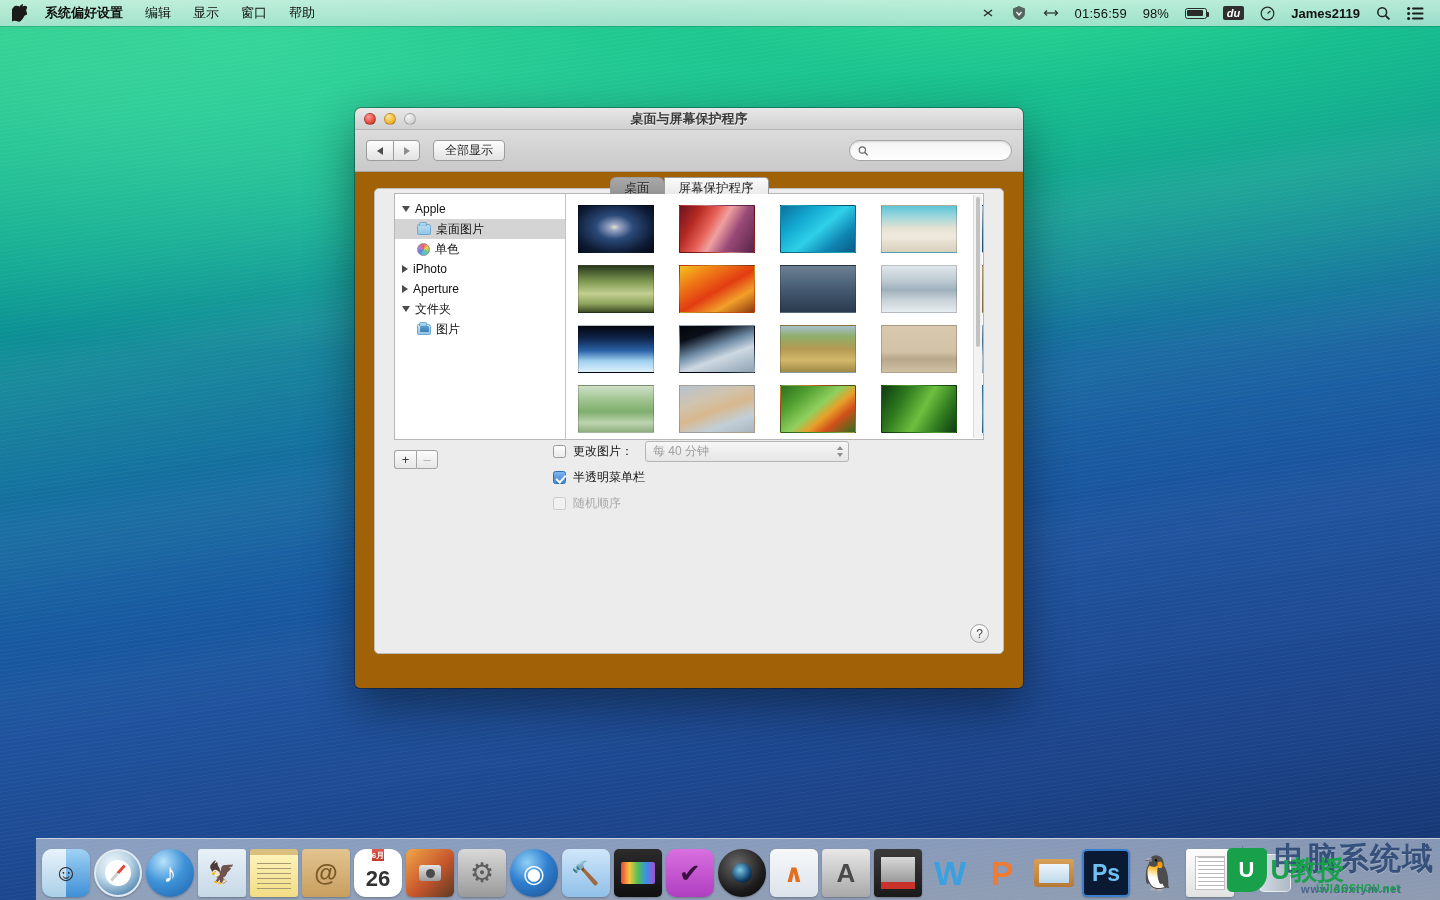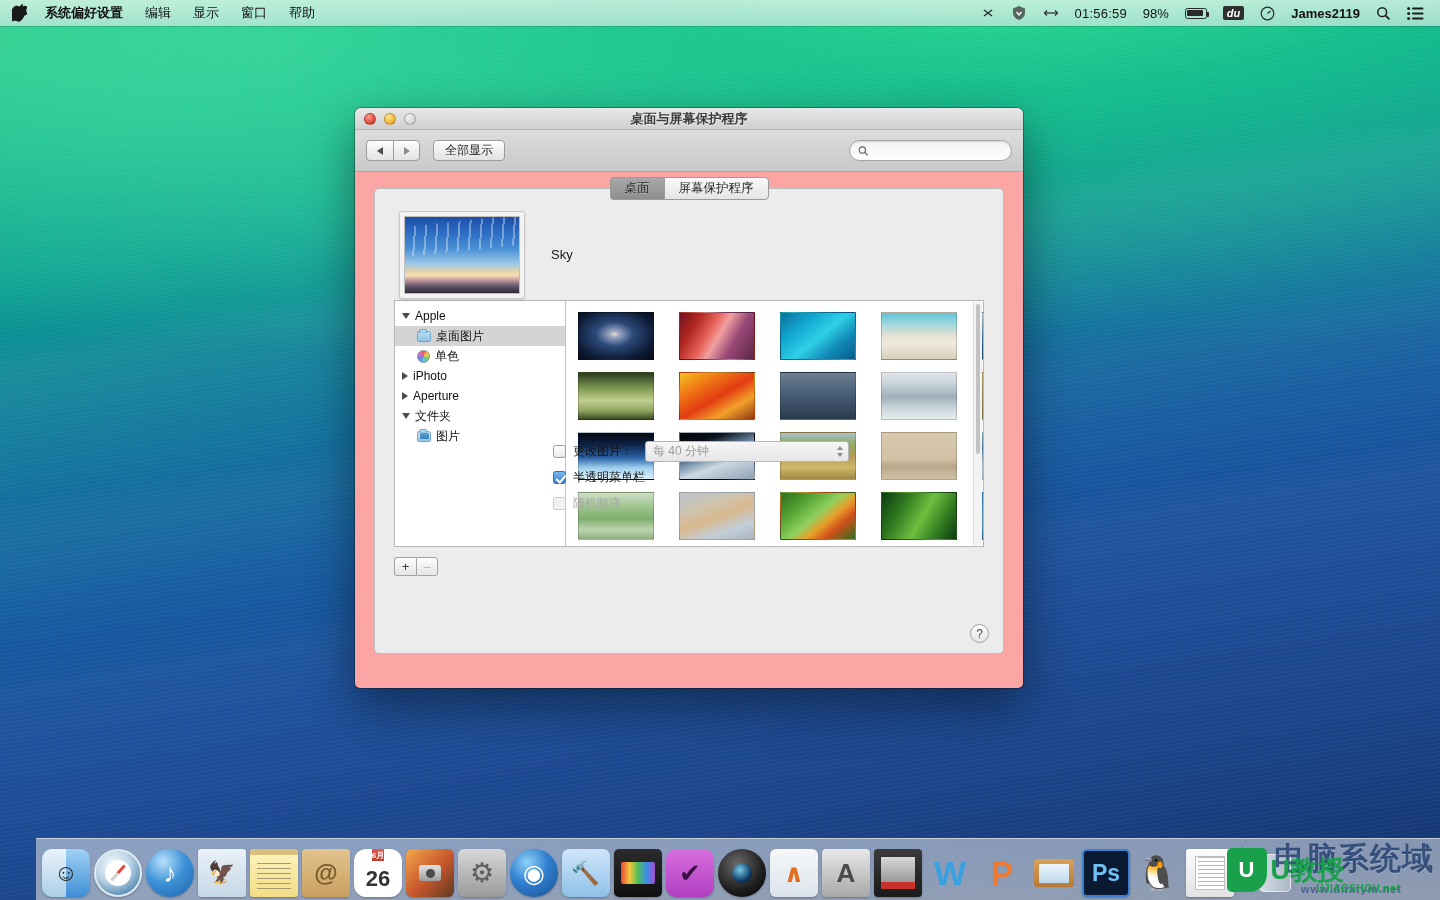--- a/index.html
+++ b/index.html
@@ -87,21 +87,21 @@
   }
   .batt-fill { position:absolute; left:1.2px; top:1.2px; bottom:1.2px; width:80%; background:#2a2a2a; border-radius:1px; }
   .du-badge {
     background:#2f2f2f; color:#fff; font-weight:bold; font-style:italic;
     font-size:11px; padding:1px 4px; border-radius:2px; line-height:1.15;
   }
 
   
   #prefwindow {
     position:absolute; left:355px; top:108px; width:668px; height:580px;
-    background:#fca5a5;
+    background:#a16207;
     border-radius:6px 6px 5px 5px;
     box-shadow:0 18px 48px rgba(0,0,0,.45), 0 0 0 1px rgba(0,0,0,.30);
     overflow:hidden;
     z-index:40;
   }
   #titlebar {
     height:22px;
     background:linear-gradient(180deg,#e8e8e8,#d0d0d0);
     border-bottom:1px solid #b4b4b4;
     position:relative;
@@ -173,21 +173,21 @@
   .tabseg {
     height:23px; line-height:21px; padding:0 14px;
     border:1px solid #9b9b9b;
     font-size:12.5px; color:#1d1d1d;
     cursor:default; white-space:nowrap;
   }
   .tabseg.first { border-radius:4px 0 0 4px; border-right:none; }
   .tabseg.last  { border-radius:0 4px 4px 0; }
   .tabseg.active {
     background:linear-gradient(180deg,#a8a8a8,#8e8e8e);
-    color:#2a2a2a; text-shadow:0 1px 0 rgba(255,255,255,.35);
+    color:#2a2a2a; text-shadow:0 1px 0 rgba(255,255,255,.35);border-radius:6px;
   }
   .tabseg.inactive { background:linear-gradient(180deg,#fbfbfb,#e4e4e4); }
 
   
   #previewrow { display:flex; align-items:center; padding:24px 0 0 24px; height:107px; }
   #preview-frame {
     width:126px; height:88px;
     background:#f3f3f3;
     border:1px solid #c9c9c9; border-radius:3px;
     padding:4px;
@@ -577,26 +577,20 @@
     </div>
   </div>
 
   <div id="panel">
 
     <div id="tabs">
       <div class="tabseg first active">桌面</div>
       <div class="tabseg last inactive">屏幕保护程序</div>
     </div>
 
-    <div id="previewrow">
-      <div id="preview-frame">
-        <div id="preview-img"></div>
-      </div>
-      <div id="preview-label">Sky</div>
-    </div>
 
     <div id="browser">
       <div id="sidebar">
         <div class="src-row">
           <span class="disc open"></span>
           <span class="src-label">Apple</span>
         </div>
         <div class="src-row child selected">
           <span class="folder-ic"></span>
           <span class="src-label">桌面图片</span>

